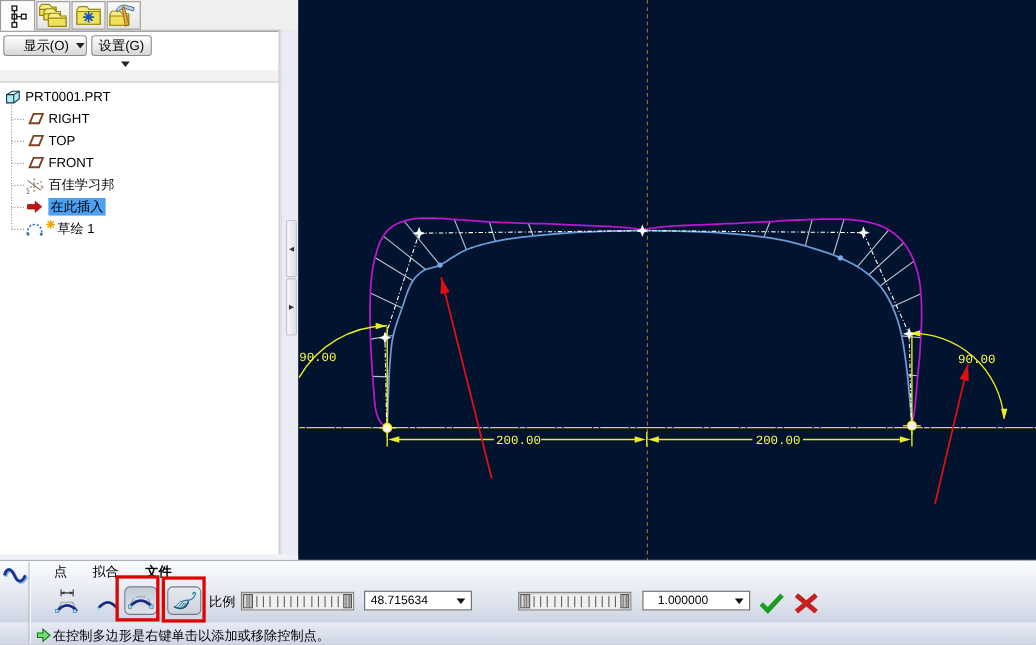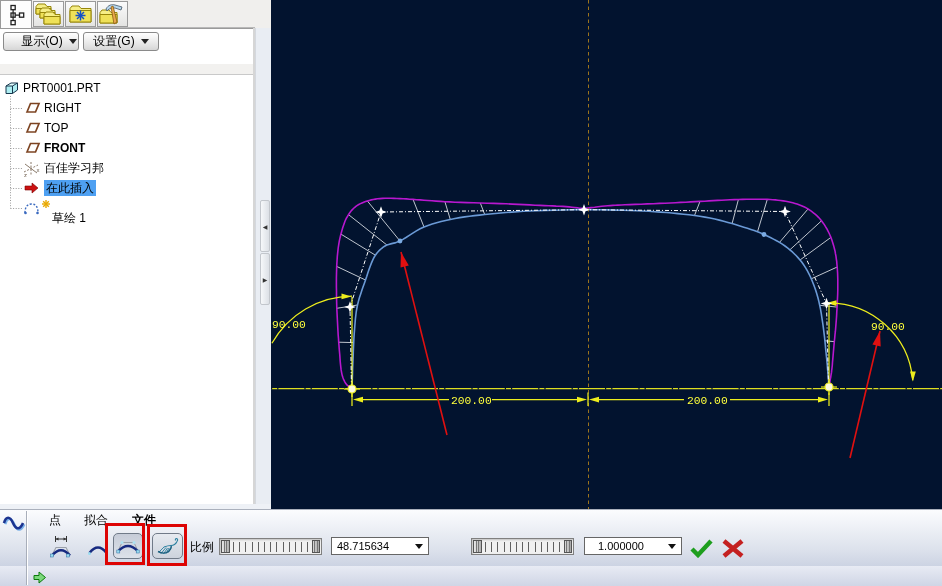--- a/index.html
+++ b/index.html
@@ -20,21 +20,21 @@
 </g>
 <path d="M12.1 8.7 L12.1 19.5 M14.2 14.1 L18.5 14.1" stroke="#222" stroke-width="1.2" fill="none"></path>
 </svg></div>
 <div class="abs" id="tab2" style="left:33px;top:1px;width:31px;height:26px;background:linear-gradient(#fbfbfb,#e4e4e2);border:1px solid #9a9a9a;box-sizing:border-box;"></div>
 <div class="abs" id="tab3" style="left:65px;top:1px;width:31px;height:26px;background:linear-gradient(#fbfbfb,#e4e4e2);border:1px solid #9a9a9a;box-sizing:border-box;"></div>
 <div class="abs" id="tab4" style="left:97px;top:1px;width:31px;height:26px;background:linear-gradient(#fbfbfb,#e4e4e2);border:1px solid #9a9a9a;box-sizing:border-box;"></div>
 
 <div class="abs" style="left:0;top:28px;width:258px;height:476px;background:#ffffff;border-top:1px solid #9a9a9a;box-sizing:border-box;"></div>
 
 <div class="abs btnddl" style="left:3px;top:32px;width:76px;height:19px;padding-left:16px;">显示(O)<span class="tri"></span></div>
-<div class="abs btnddl" style="left:83px;top:32px;width:76px;height:19px;">设置(G)<span class="tri"></span></div>
+<div class="abs btnddl" style="left:83px;top:32px;width:55px;height:19px;">设置(G)<span class="tri"></span></div>
 <style>
 .btnddl{background:linear-gradient(#ffffff,#e8e8e8 60%,#d6d6d6);border:1px solid #8a8a8a;border-radius:3px;
  box-sizing:border-box;font-size:12px;color:#000;text-align:center;line-height:17px;}
 .tri{display:inline-block;width:0;height:0;border-left:4px solid transparent;border-right:4px solid transparent;border-top:5px solid #222;margin-left:6px;vertical-align:1px;}
 </style>
 <div class="abs" style="left:0;top:64px;width:258px;height:11px;background:#f2f1ef;border-bottom:1px solid #c9c9c9;box-sizing:border-box;"></div>
 
 <div id="tree" class="abs" style="left:0;top:78px;width:254px;height:420px;font-size:12px;color:#000;">
       <svg class="abs" style="left:0;top:0;" width="254" height="420" viewBox="0 78 254 420">
 <g stroke="#9a9a9a" stroke-width="1" stroke-dasharray="1 1.6">
@@ -79,24 +79,24 @@
 <g transform="translate(42,200)" stroke="#e8a800" stroke-width="1.4">
           <line x1="4" y1="0" x2="4" y2="8"></line>
           <line x1="0" y1="4" x2="8" y2="4"></line>
           <line x1="1.2" y1="1.2" x2="6.8" y2="6.8"></line>
           <line x1="6.8" y1="1.2" x2="1.2" y2="6.8"></line>
         </g>
 </svg>
 <div class="abs" style="left:23px;top:2px;height:16px;line-height:16px;">PRT0001.PRT</div>
 <div class="abs" style="left:44px;top:22px;height:16px;line-height:16px;text-align:center;">RIGHT</div>
 <div class="abs" style="left:44px;top:42px;height:16px;line-height:16px;">TOP</div>
-<div class="abs" style="left:44px;top:62px;height:16px;line-height:16px;font-weight:bold;">FRONT</div>
+<div class="abs" style="left:44px;top:62px;height:16px;line-height:16px;">FRONT</div>
 <div class="abs" style="left:44px;top:82px;height:16px;line-height:16px;font-family:Liberation Serif, serif;">百佳学习邦</div>
 <div class="abs" style="left:44px;top:102px;height:16px;line-height:16px;background:#4ea0f2;padding:0 2px;">在此插入</div>
-<div class="abs" style="left:52px;top:132px;height:16px;line-height:16px;">草绘 1</div>
+<div class="abs" style="left:52px;top:122px;height:16px;line-height:16px;">草绘 1</div>
     </div>
 
 <div class="abs" style="left:253px;top:28px;width:2px;height:476px;background:#d6d6d6;"></div>
 <div class="abs" style="left:255px;top:28px;width:16px;height:476px;background:#e9edf3;border-left:1px solid #d4d8de;box-sizing:border-box;"></div>
     <div class="abs" style="left:255px;top:0;width:16px;height:28px;background:#f0efed;"></div>
 <div class="abs" style="left:260px;top:200px;width:10px;height:52px;background:linear-gradient(90deg,#f6f8fa,#dce0e6);border:1px solid #c2c6cc;border-radius:2px;box-sizing:border-box;display:flex;align-items:center;justify-content:center;font-size:6px;color:#333;">◀</div>
 <div class="abs" style="left:260px;top:253px;width:10px;height:52px;background:linear-gradient(90deg,#f6f8fa,#dce0e6);border:1px solid #c2c6cc;border-radius:2px;box-sizing:border-box;display:flex;align-items:center;justify-content:center;font-size:6px;color:#333;">▶</div>
 
 <svg id="vp" class="abs" style="left:271px;top:0;" width="671" height="509" viewBox="271 0 671 509">
 <rect x="271" y="0" width="671" height="509" fill="#02132f"></rect>
@@ -310,13 +310,14 @@
 <div class="abs" style="left:584px;top:537px;width:98px;height:18px;background:#fff;border:1px solid #666;box-sizing:border-box;font-size:11px;color:#000;line-height:16px;padding-left:13px;">1.000000<span style="position:absolute;right:5px;top:6px;width:0;height:0;border-left:4px solid transparent;border-right:4px solid transparent;border-top:5px solid #111;"></span></div>
 <svg class="abs" style="left:689px;top:538px;" width="26" height="20" viewBox="0 0 26 20">
 <path d="M3 11 L9 17 L22 3" fill="none" stroke="#1e9e1e" stroke-width="4.4"></path>
     </svg>
 <svg class="abs" style="left:721px;top:539px;" width="24" height="19" viewBox="0 0 24 19">
 <path d="M3 2 L21 17 M21 2 L3 17" fill="none" stroke="#c42020" stroke-width="4.6"></path>
     </svg>
 <svg class="abs" style="left:33px;top:571px;" width="14" height="13" viewBox="0 0 14 13">
 <path d="M1 4.5 L6 4.5 L6 1 L12.5 6.5 L6 12 L6 8.5 L1 8.5 Z" fill="#7bd87b" stroke="#0a7a0a" stroke-width="1"></path>
     </svg>
+<div class="abs" style="left:48px;top:570px;font-size:12px;color:#000;">在控制多边形是右键单击以添加或移除控制点。</div>
 
 </div>
 </body></html>

